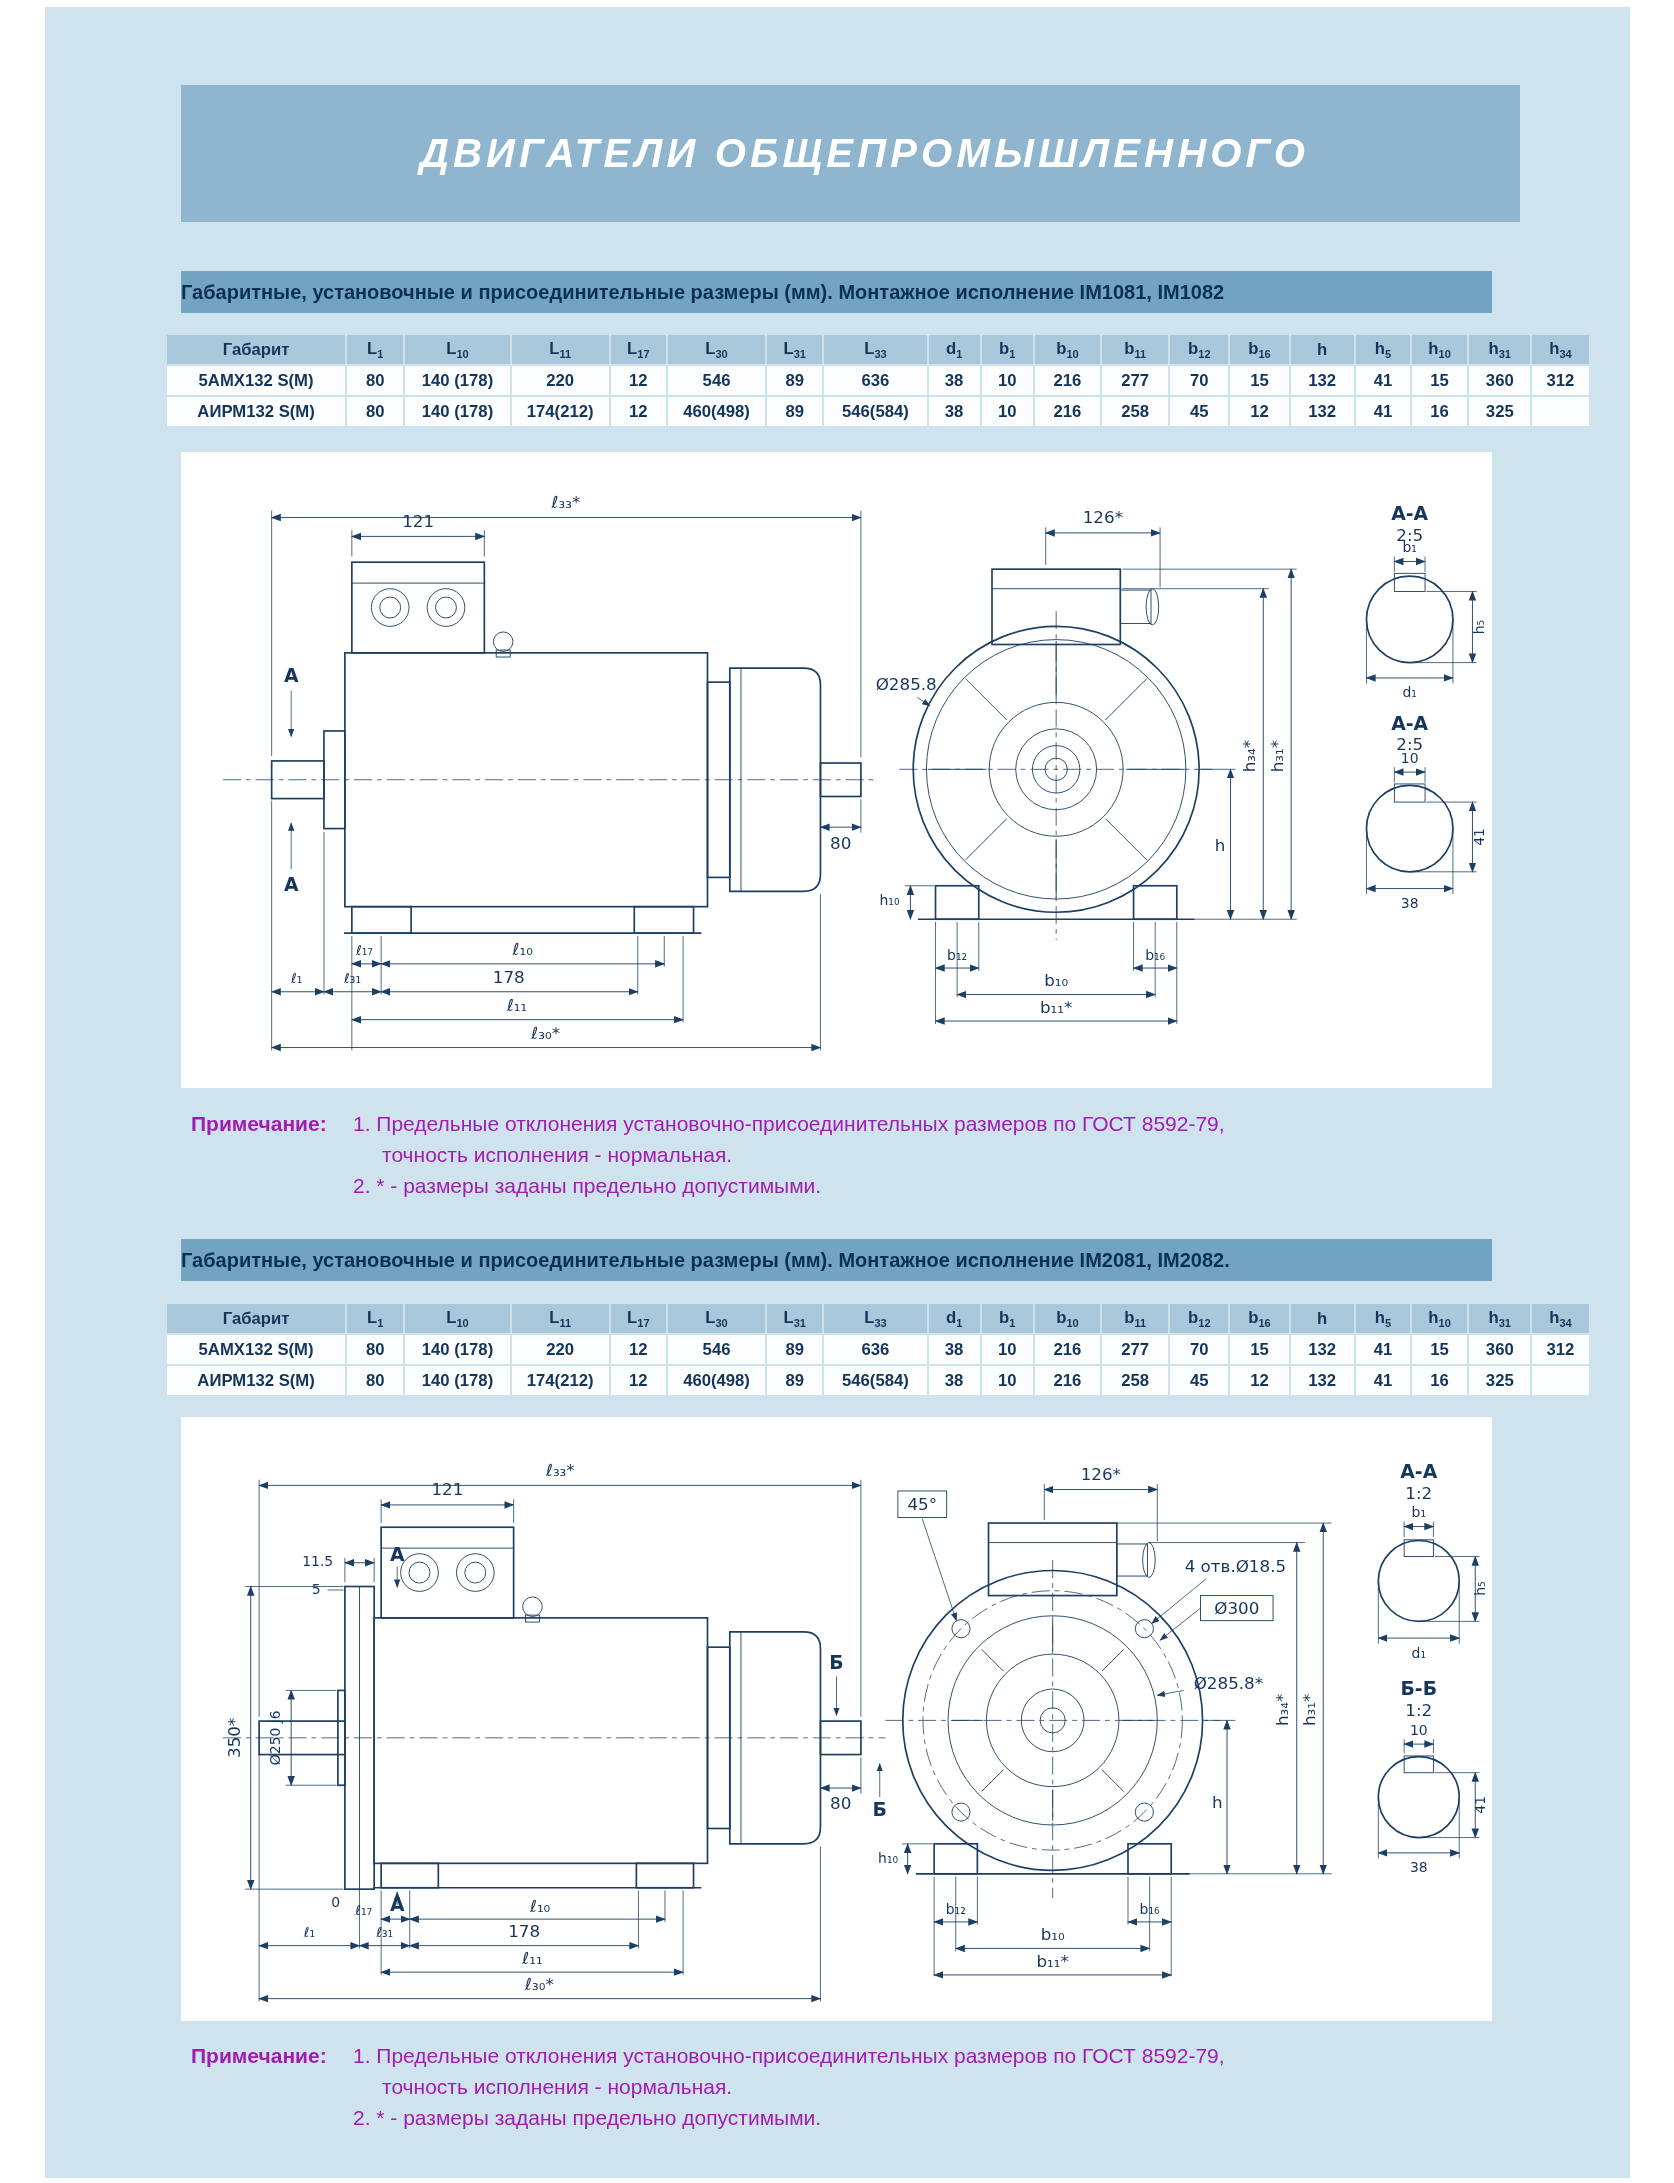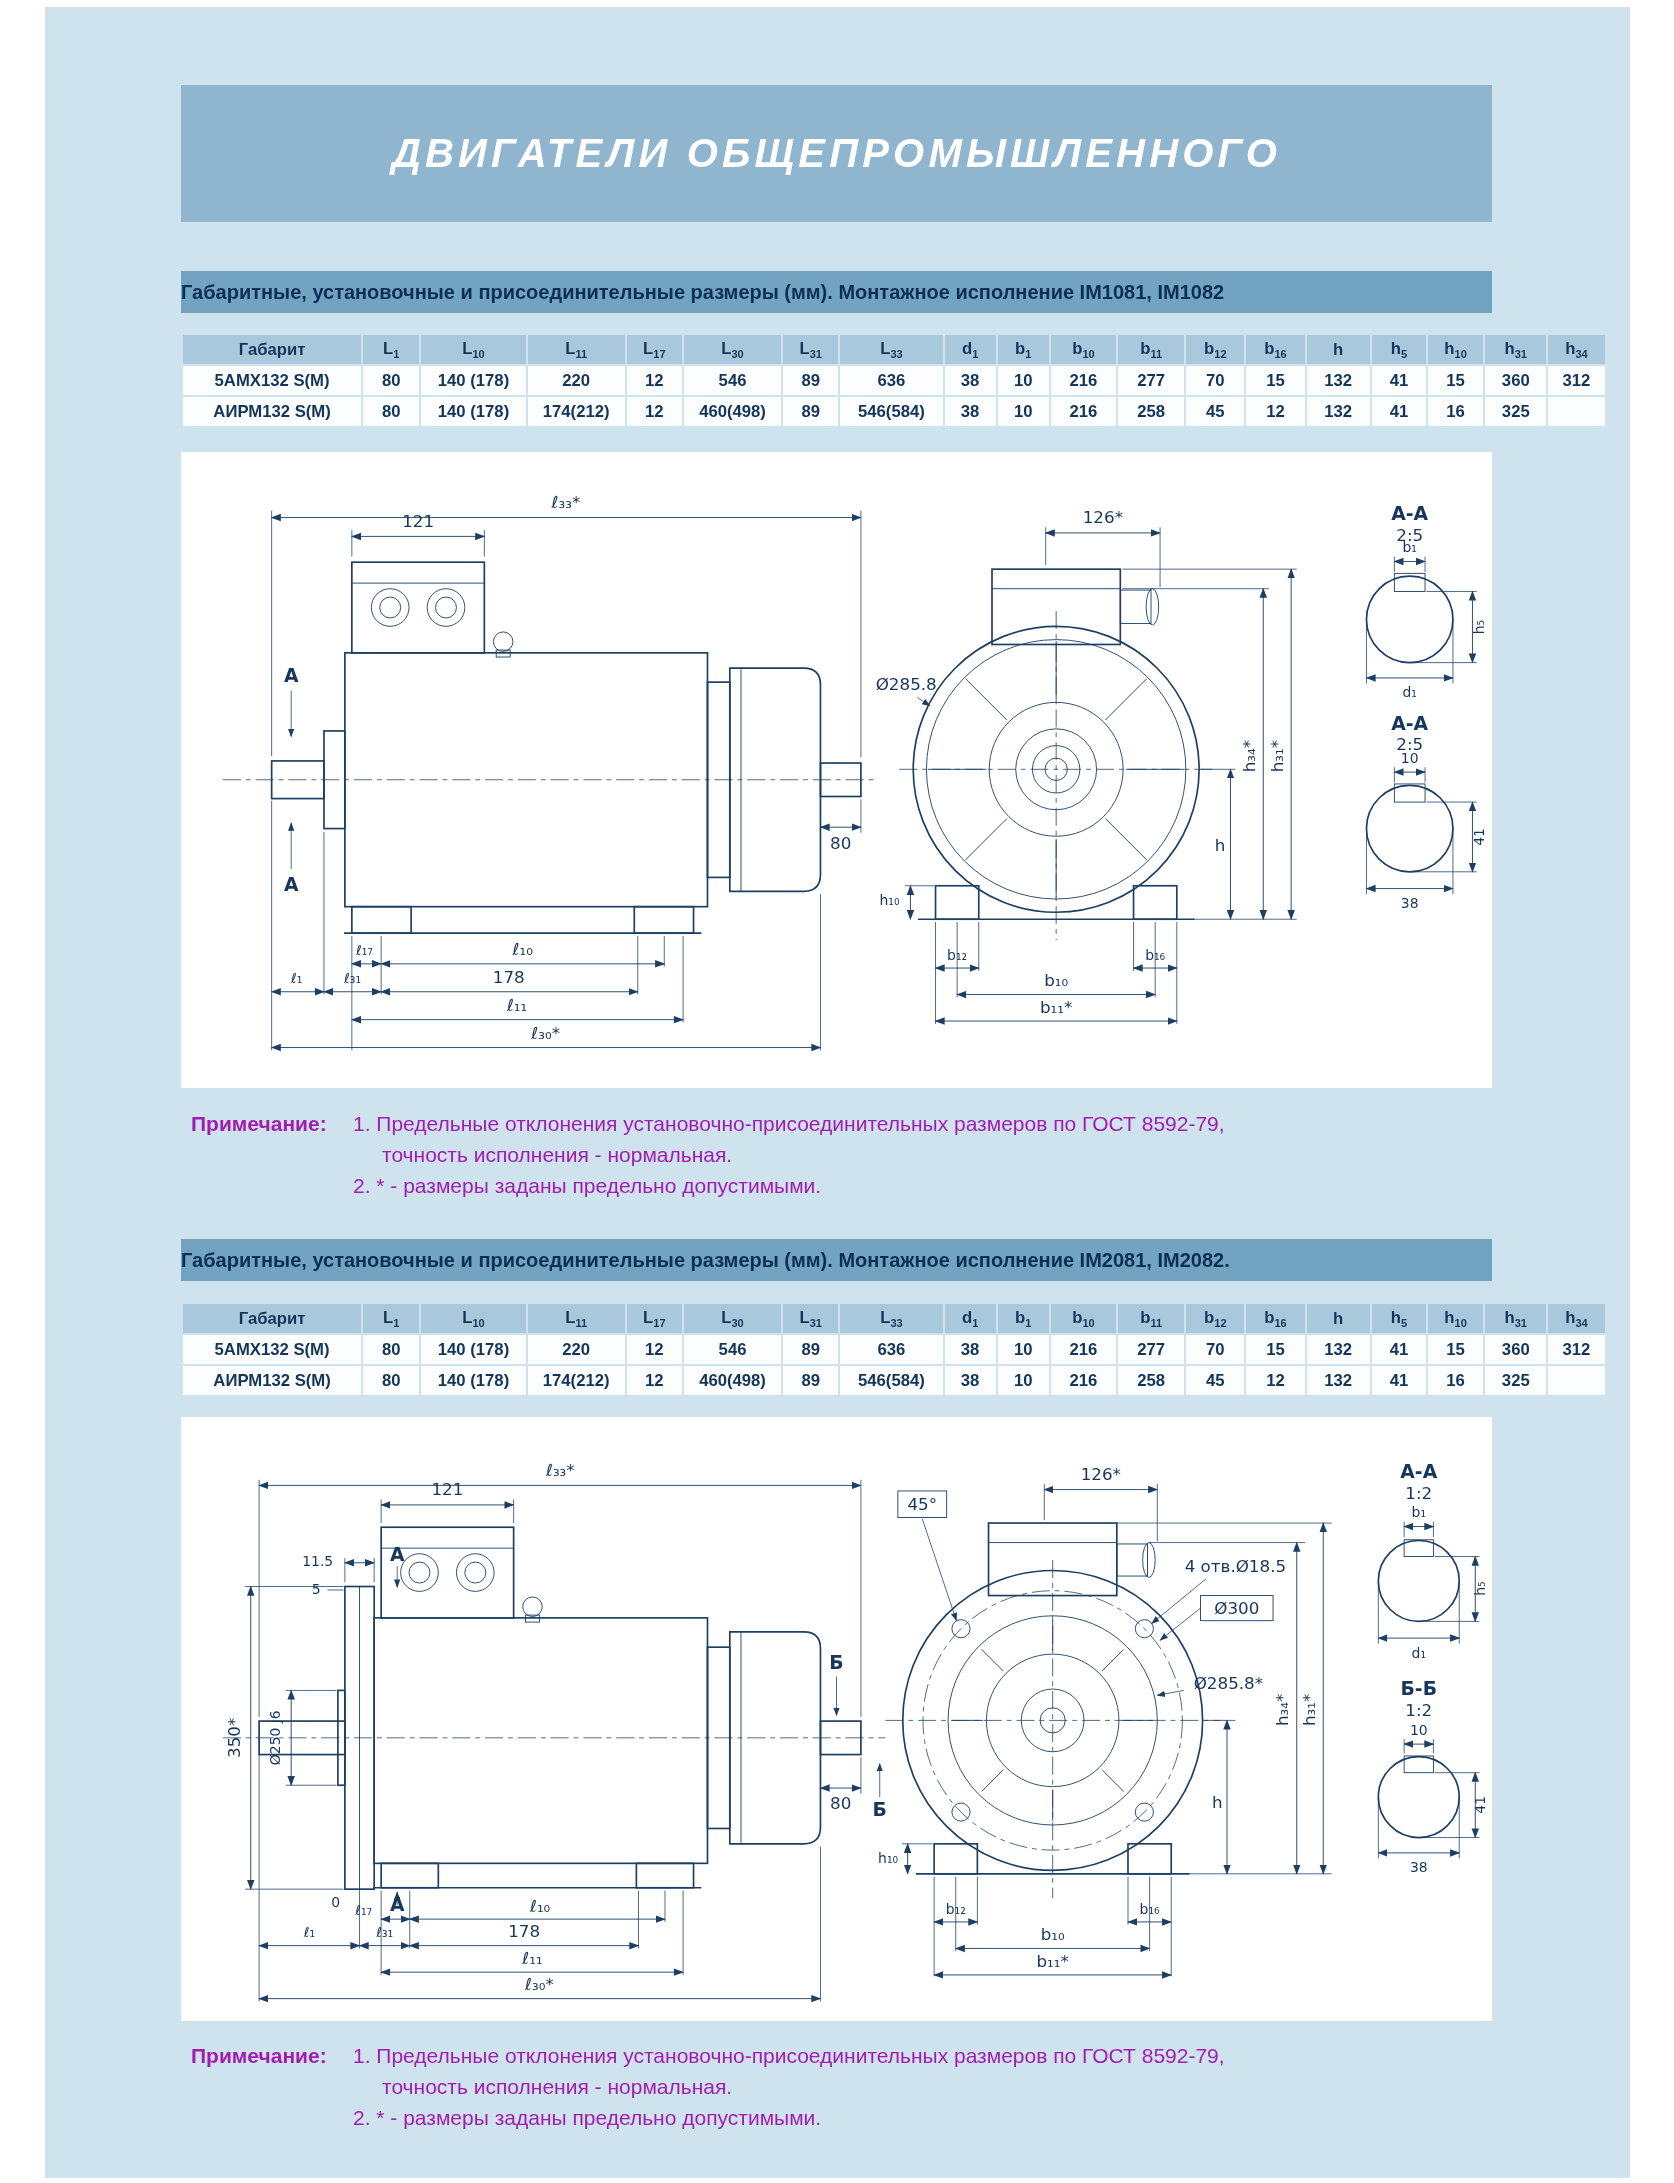--- a/index.html
+++ b/index.html
@@ -1,24 +1,24 @@
 <!DOCTYPE html>
 <html style="font-size:11px"><head>
 <meta charset="utf-8">
 <style>
   html,body{margin:0;padding:0;background:#ffffff;}
   .page{position:relative;width:1674px;height:2183px;background:#ffffff;font-family:"Liberation Sans",sans-serif;overflow:hidden;}
   .bluefield{position:absolute;left:45px;top:7px;width:1585px;height:2171px;background:#cfe3ef;}
   .banner{position:absolute;left:181px;top:85px;width:1311px;height:137px;background:#8fb6ce;color:#ffffff;
-          display:flex;flex-direction:column;justify-content:center;align-items:center;gap:7px;}
+          display:flex;flex-direction:column;justify-content:center;align-items:center;gap:7px;padding-left:28px;}
   .banner div{font-size:40px;font-weight:bold;font-style:italic;letter-spacing:4.2px;white-space:nowrap;}
   .secbar{position:absolute;left:181px;width:1311px;height:42px;background:#72a4c2;color:#0c2f55;
           font-weight:bold;font-size:20px;line-height:42px;box-sizing:border-box;white-space:nowrap;}
   #bar1{top:271px;} #bar2{top:1239px;}
-  table.dims{position:absolute;left:181px;width:1311px;border-collapse:collapse;table-layout:fixed;
+  table.dims{position:absolute;left:165px;width:1311px;border-collapse:collapse;table-layout:fixed;
              font-size:16.7px;font-weight:bold;color:#14355a;}
   #table1{top:333px;} #table2{top:1302px;}
   table.dims th,table.dims td{border:2.1px solid #cfe3ef;height:29px;text-align:center;padding:0 2.1px;background:#fbfdfe;overflow:hidden;}
   table.dims th{background:#a9c8db;}
   table.dims th sub{font-size:11px;}
   th.c0,td.c0{text-align:left;padding-left:8.4px;}
   .c0{width:174px}.c1{width:52px}.c2{width:100px}.c3{width:93px}.c4{width:51px}.c5{width:93px}.c6{width:51px}
   .c7{width:98px}.c8{width:47px}.c9{width:47px}.c10{width:61px}.c11{width:62px}.c12{width:54px}.c13{width:54px}
   .c14{width:59px}.c15{width:50px}.c16{width:51px}.c17{width:57px}.c18{width:52px}
   .panel{position:absolute;left:181px;width:1311px;background:#ffffff;}

